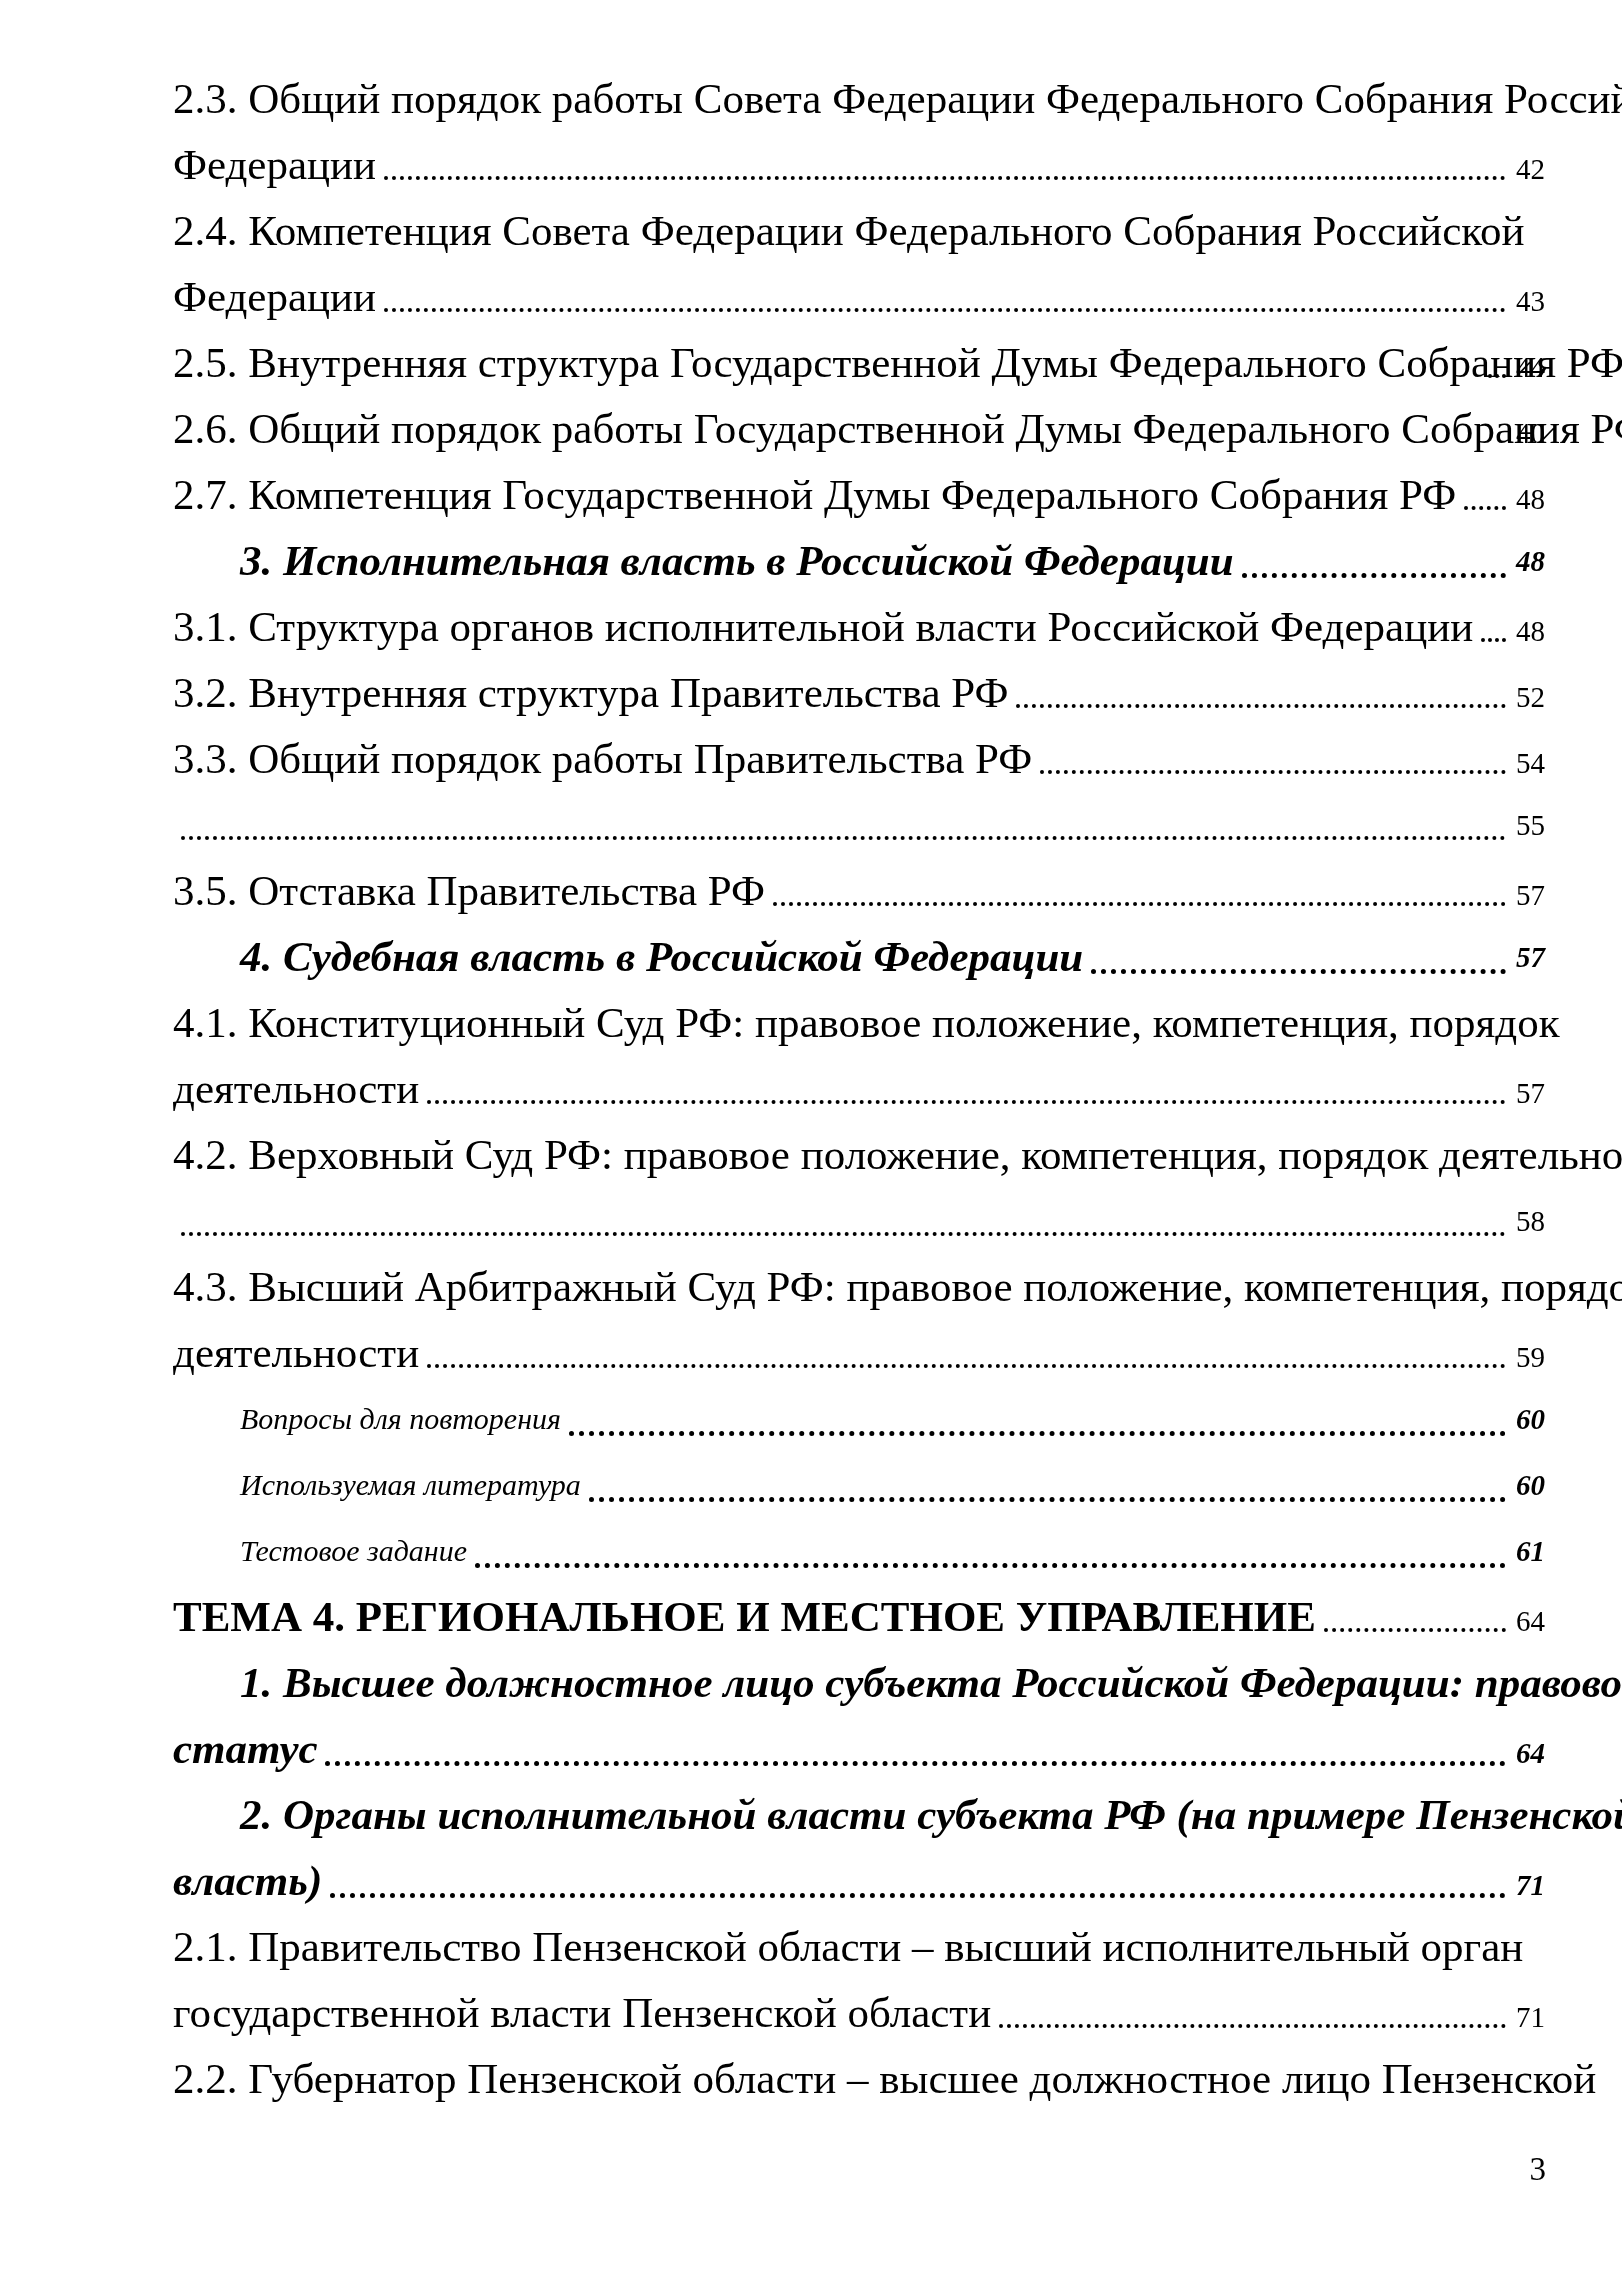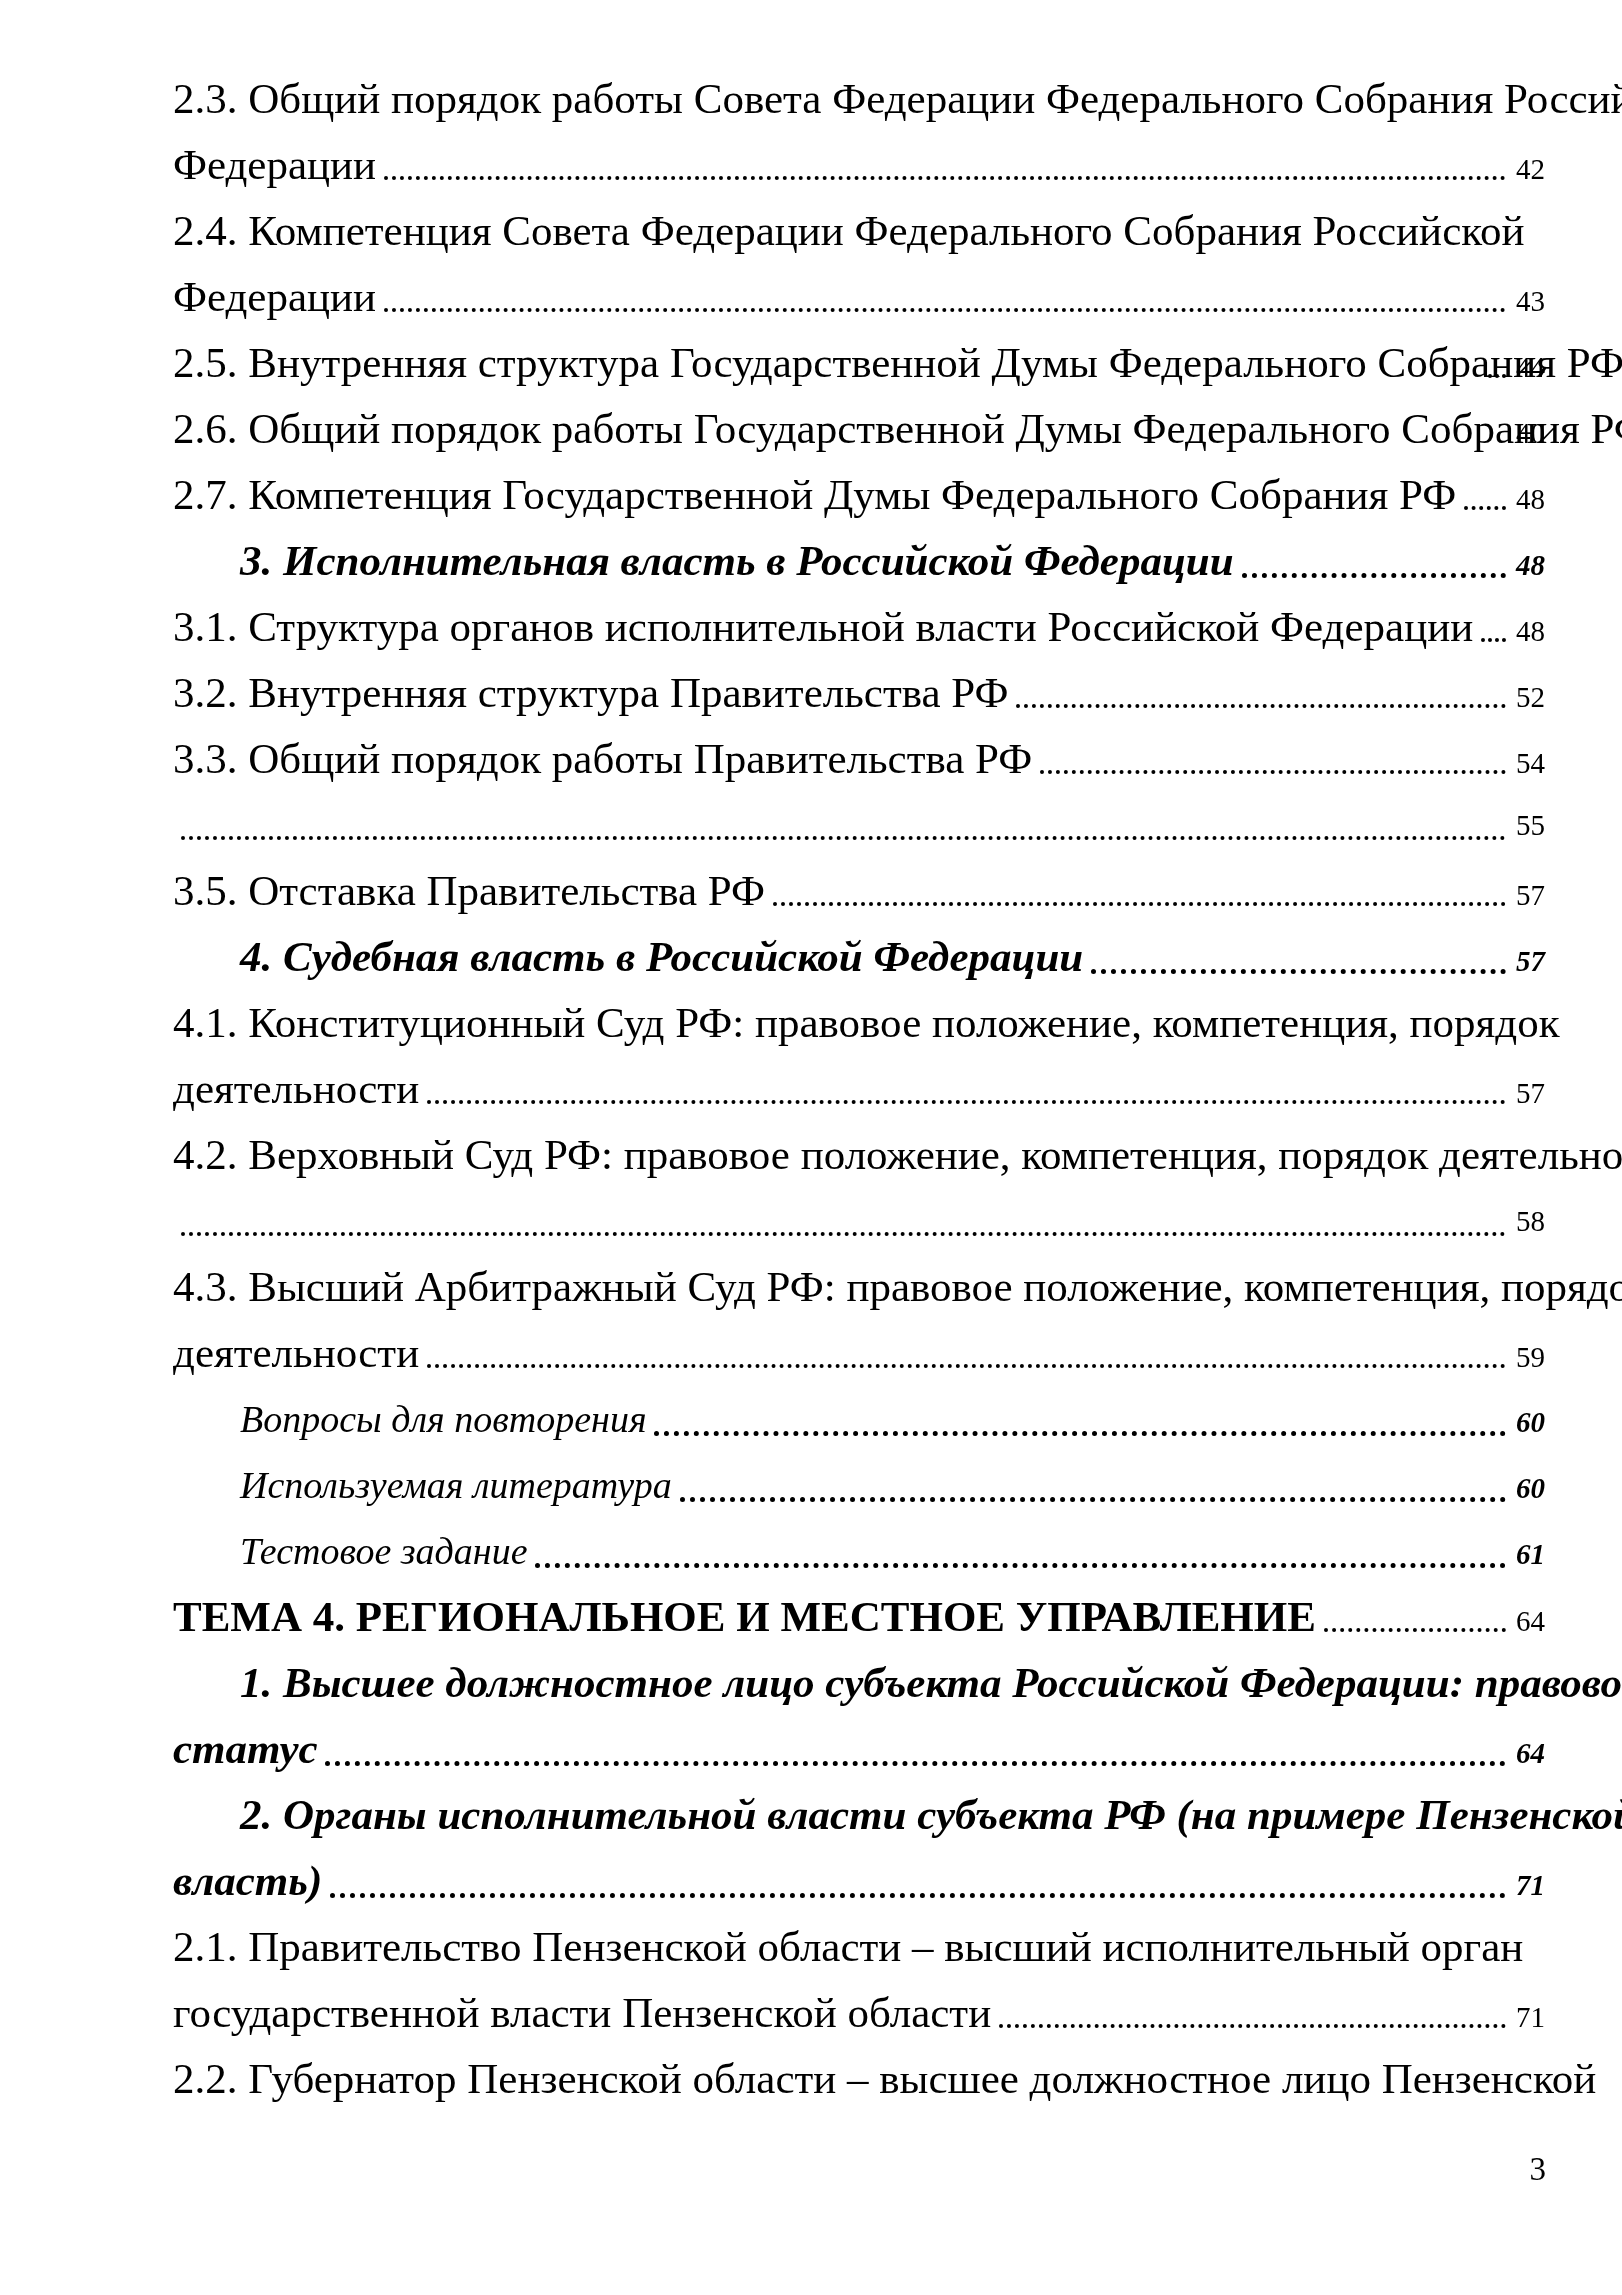--- a/index.html
+++ b/index.html
@@ -22,31 +22,31 @@
     top: 66px;
     width: 1372px;
   }
   .row {
     display: flex;
     align-items: baseline;
     height: 66px;
     line-height: 66px;
     white-space: pre;
   }
-  .row.indent { padding-left: 67px; }
+  .row.indent { padding-left: 67px; align-items: center; }
   .label {
     white-space: pre;
     font-size: 43px;
     flex: 0 1 auto;
     min-width: 0;
   }
   .style-regular .label { font-weight: normal; }
   .style-theme .label { font-weight: bold; }
   .style-section .label { font-weight: bold; font-style: italic; }
-  .style-subitem .label { font-weight: normal; font-style: italic; font-size: 38px; }
+  .style-subitem .label { font-weight: normal; font-style: italic; font-size: 30px; }
   .page-num {
     font-size: 29px;
     flex: 0 0 auto;
   }
   .style-section .page-num,
   .style-subitem .page-num { font-weight: bold; font-style: italic; }
   .style-theme .page-num { font-weight: normal; font-style: normal; }
   .dots {
     flex: 1 1 19.6px;
     border-bottom: 4.6px dotted #000000;

